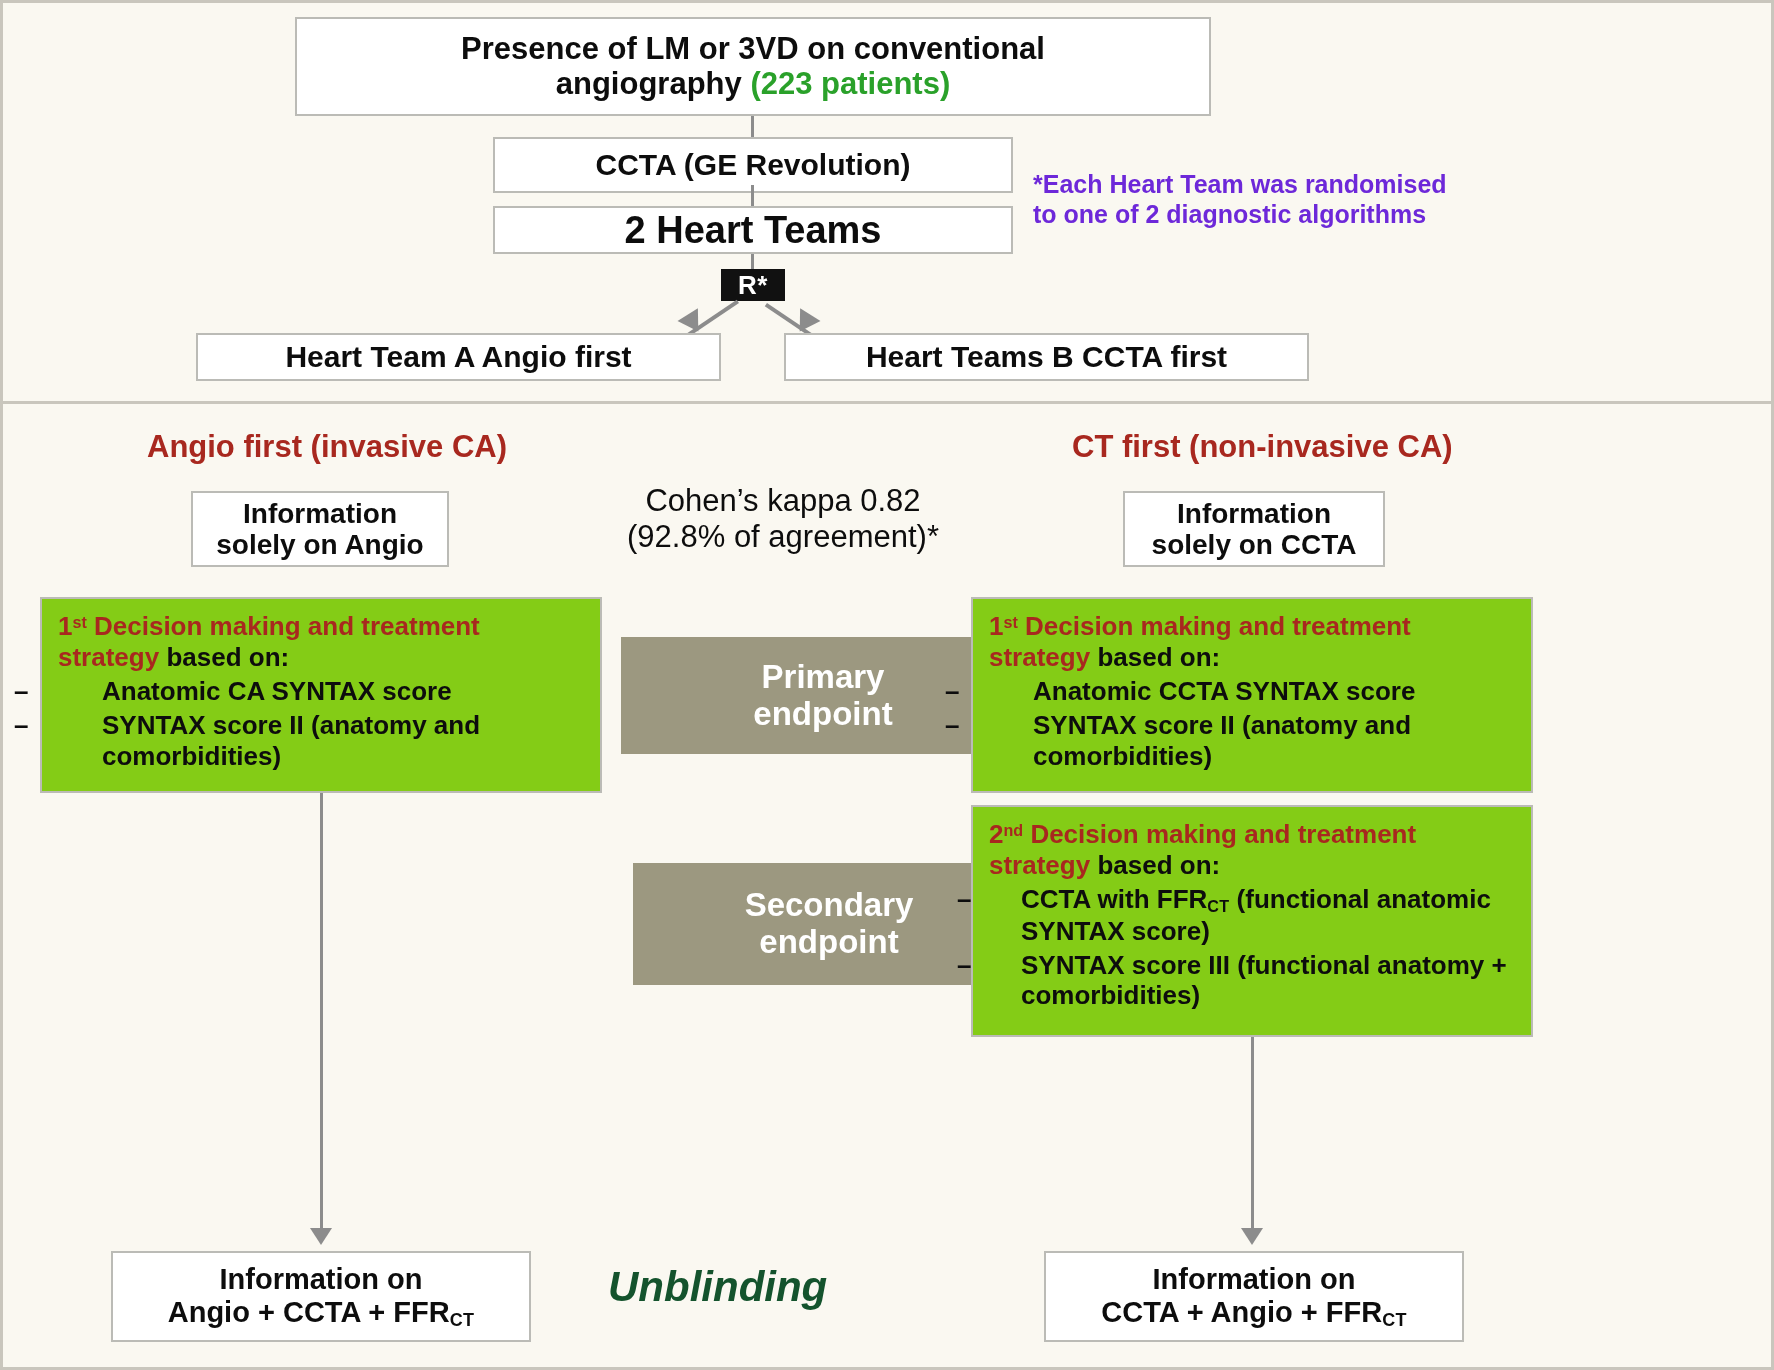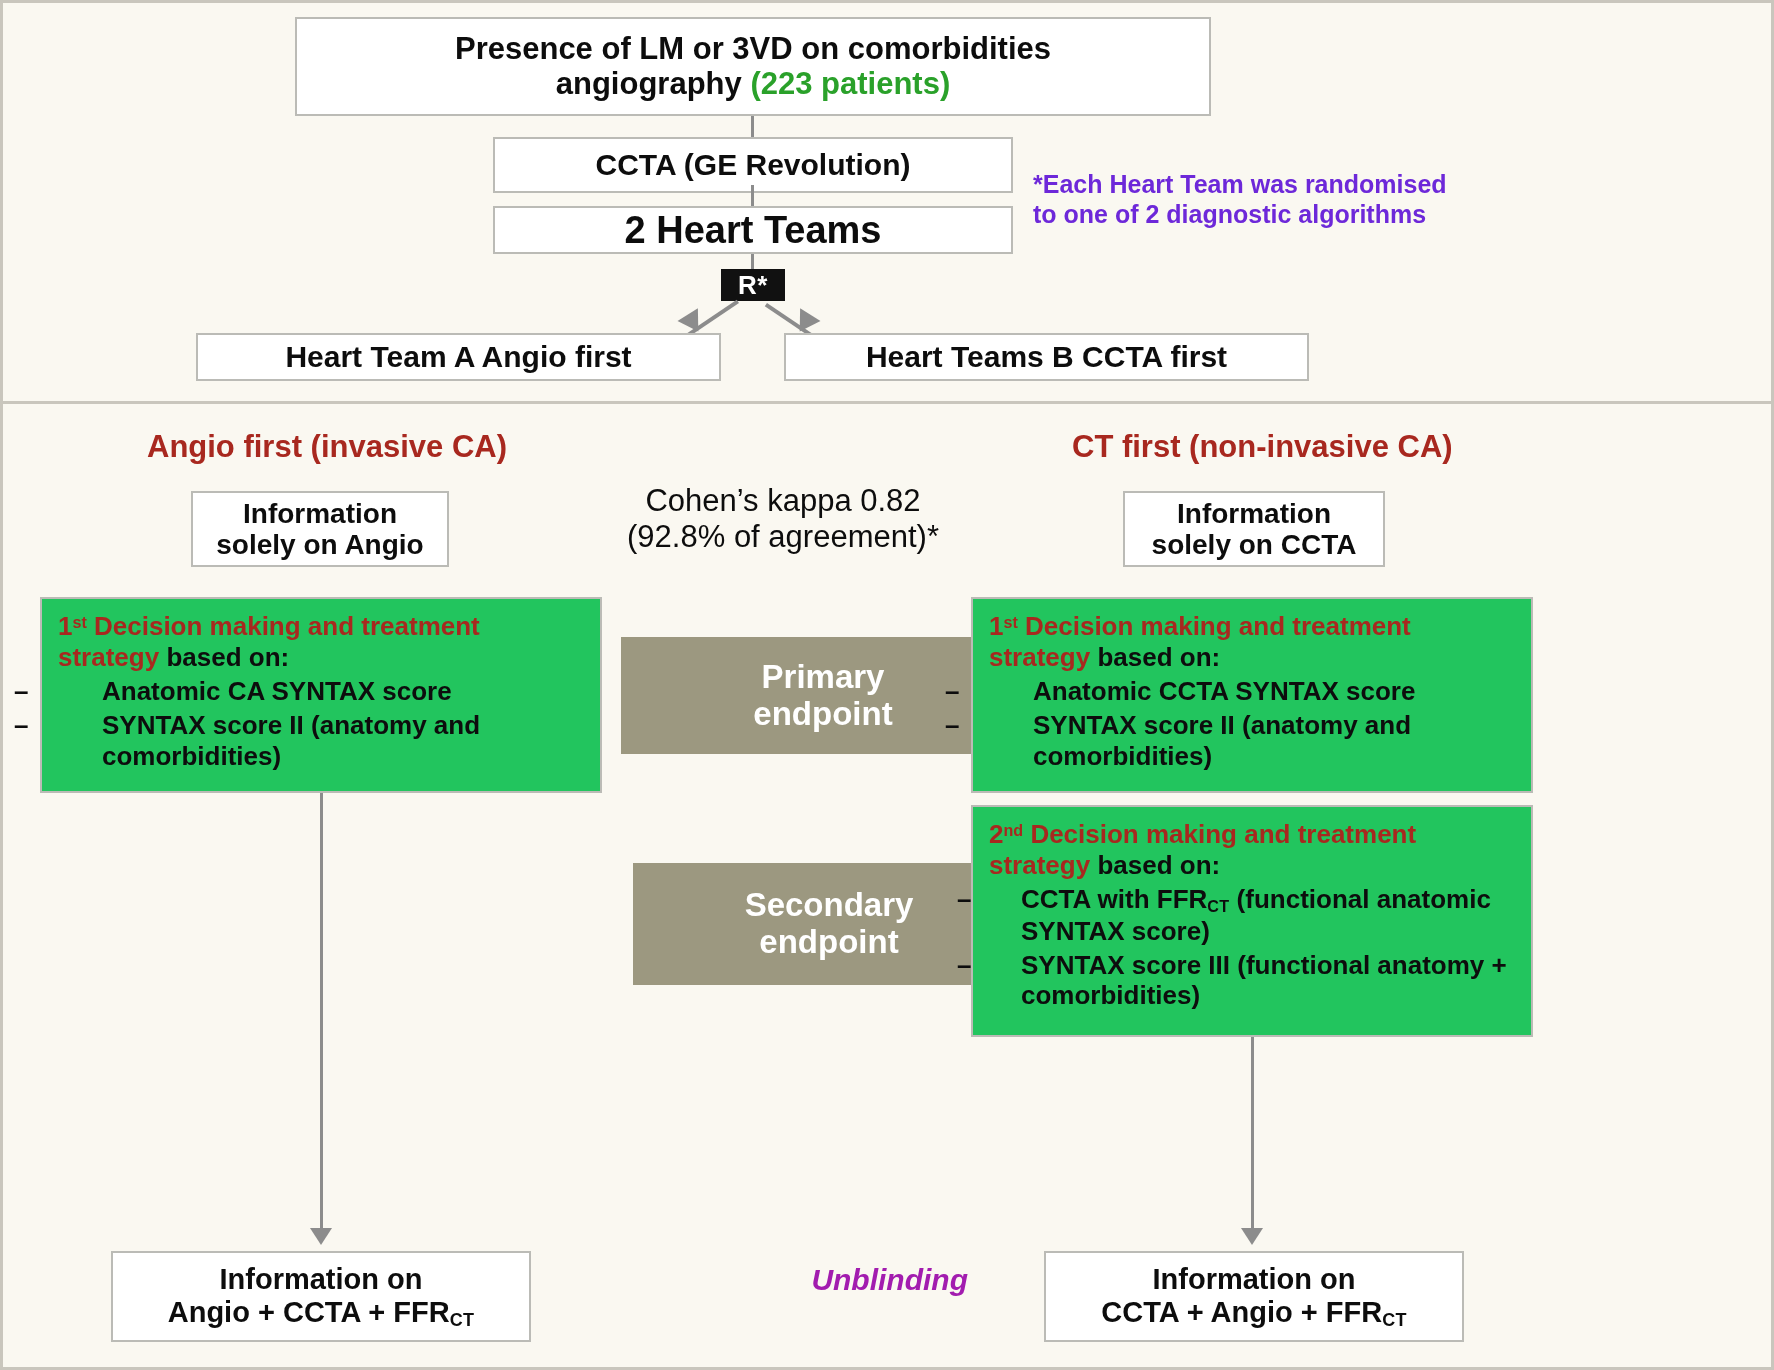--- a/index.html
+++ b/index.html
@@ -104,21 +104,21 @@
     position: absolute;
     font-weight: bold;
     font-size: 25px;
     line-height: 1.2;
     color: #6d28d9;
     text-align: left;
   }
   
   .dbox {
     position: absolute;
-    background: #22c55e;
+    background: #84cc16;
     border: 2px solid #bbbbb6;
     box-sizing: border-box;
     padding: 12px 16px 14px 16px;
     color: #0d0d0d;
     font-weight: bold;
     font-size: 26px;
     line-height: 1.18;
     text-align: left;
   }
   .dbox .hdr { color: #a8281f; }
@@ -145,36 +145,36 @@
     line-height: 1.12;
     display: flex;
     align-items: center;
     justify-content: center;
     text-align: center;
     margin-left: 44px;
   }
   
   .unblinding {
     position: absolute;
-    color: #a21caf;
+    color: #14532d;
     font-weight: bold;
     font-style: italic;
-    font-size: 30px;
-    text-align: right;
+    font-size: 42px;
+    text-align: left;
     white-space: nowrap;
   }
 </style>
 </head>
 <body>
 
 <div id="figure">
 
   <div class="box" style="left:292px; top:14px; width:916px; height:99px; font-size:31px; flex-direction:column;">
     <div style="padding:0 14px;">
-      <span>Presence of LM or 3VD on comorbidities</span><br>
+      <span>Presence of LM or 3VD on conventional</span><br>
       <span>angiography </span><span class="green">(223 patients)</span>
     </div>
   </div>
 
   <div class="vline" style="left:748px; top:113px; height:21px;"></div>
 
   <div class="box" style="left:490px; top:134px; width:520px; height:56px; font-size:30px;">
     <span>CCTA (GE Revolution)</span>
   </div>
 

